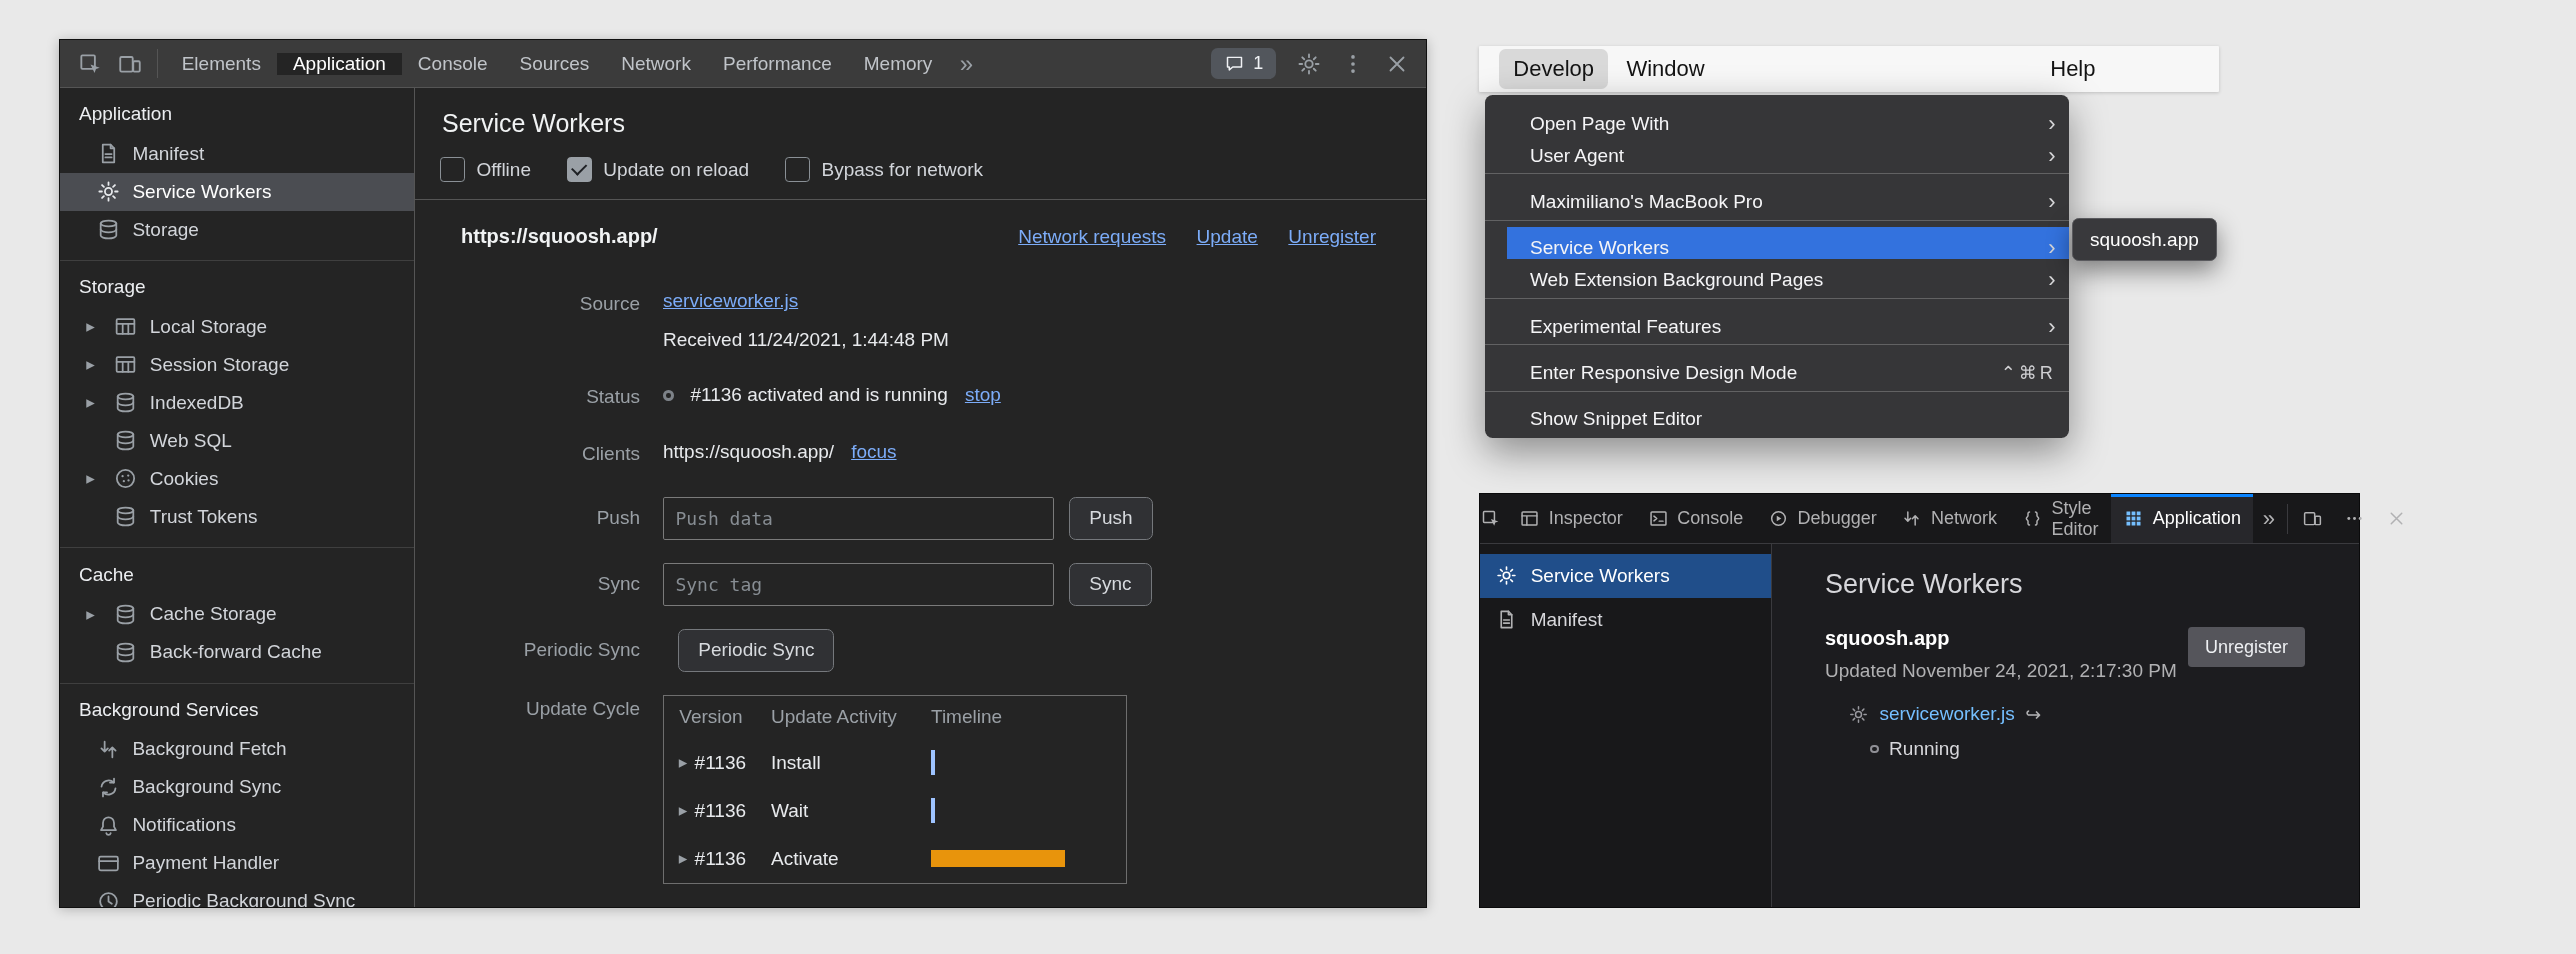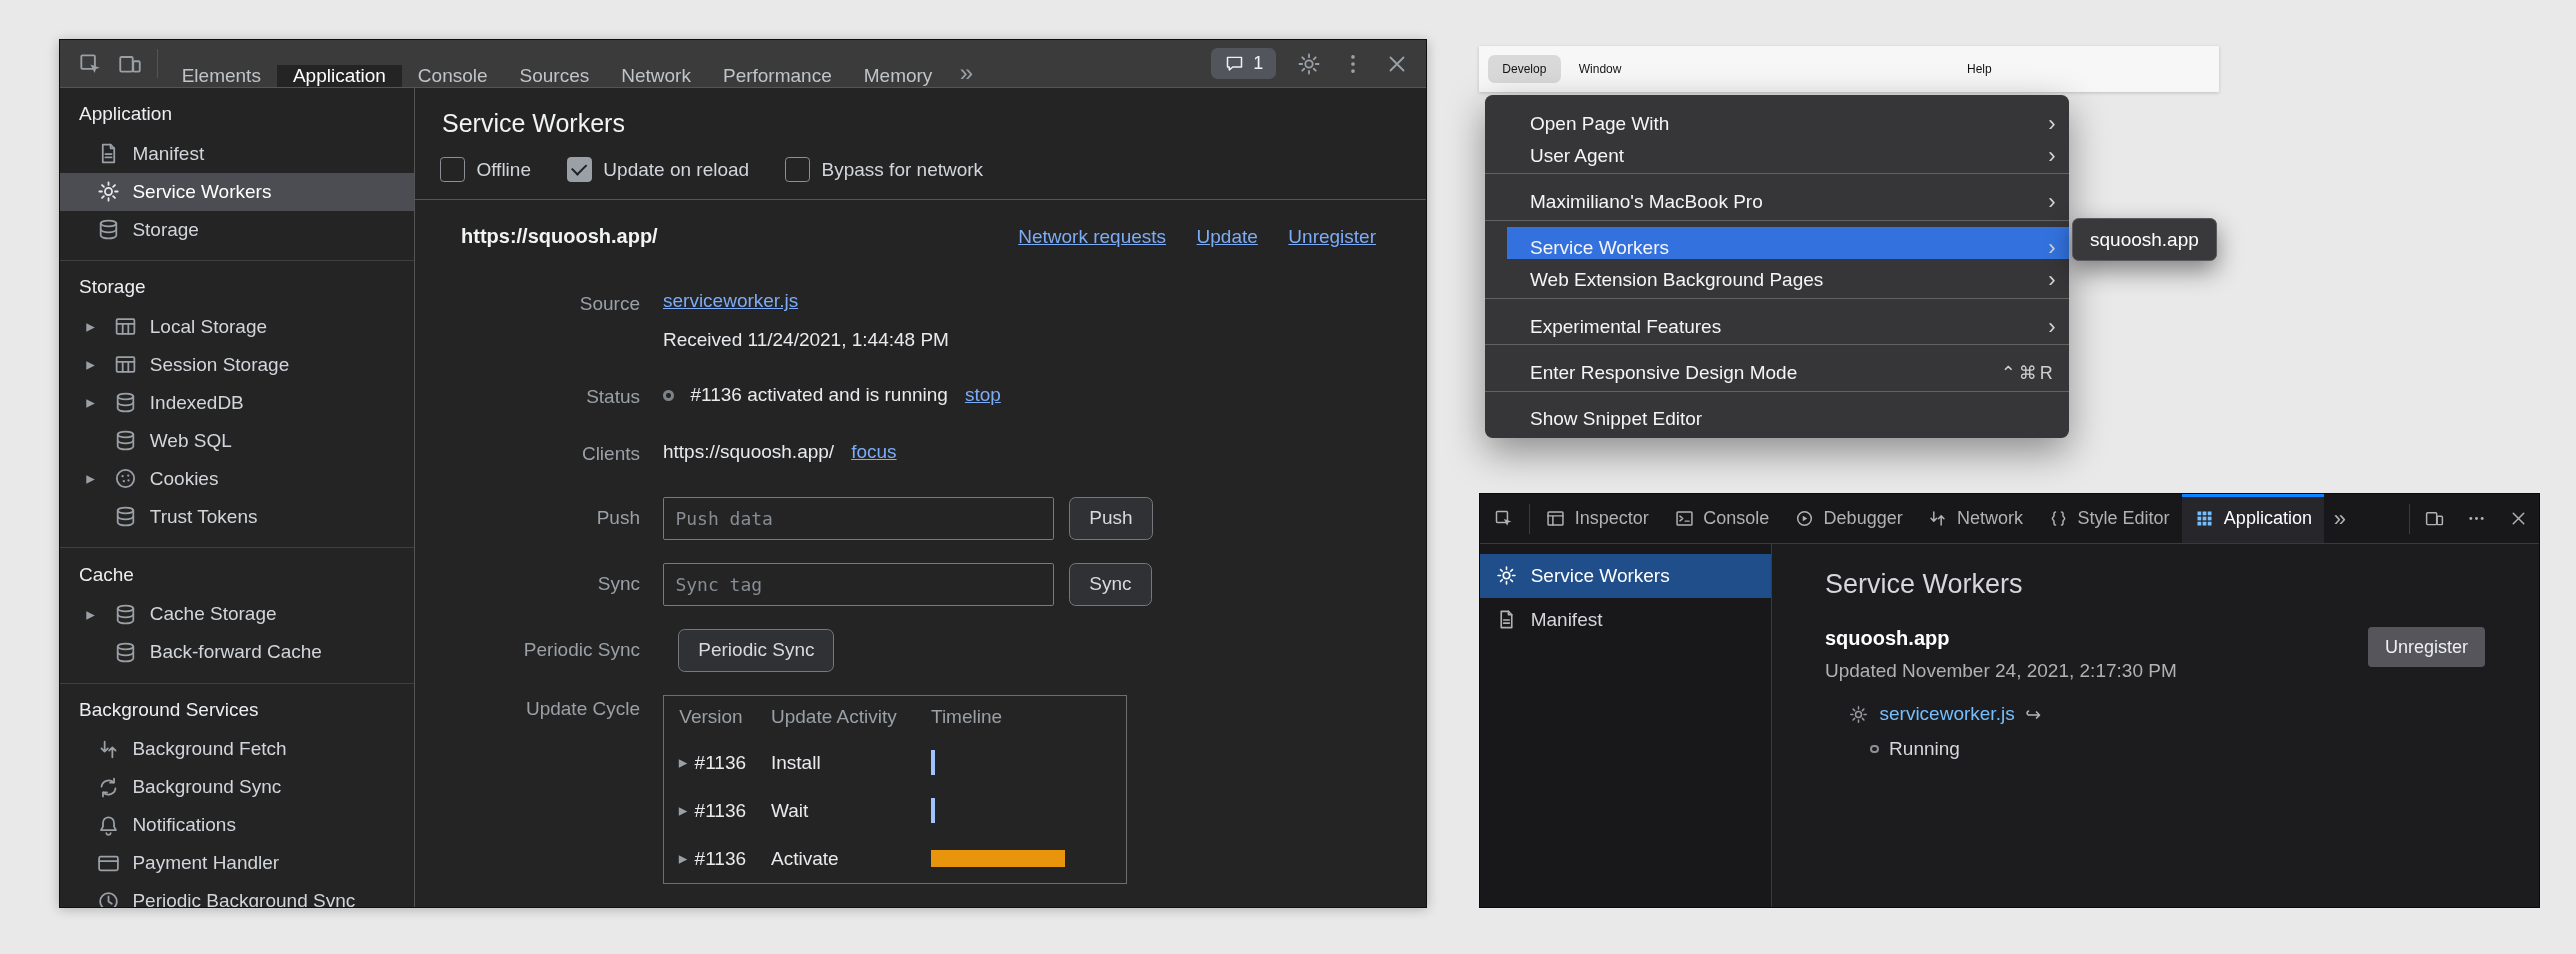--- a/index.html
+++ b/index.html
@@ -8,21 +8,21 @@
   a { cursor:pointer; }
   .win { position:absolute; }
   svg.ic { display:block; width:25px; height:25px; fill:none; stroke:currentColor; stroke-width:1.7; stroke-linecap:round; stroke-linejoin:round; flex:0 0 auto; }
 
   
   #chrome { left:59px; top:39px; width:1368px; height:869px; background:#242424; border:1px solid #101010; display:flex; flex-direction:column; color:#dfe1e5; box-shadow:0 1.9px 11.4px rgba(0,0,0,.25); }
   .c-toolbar { height:48px; background:#3b3b3b; border-bottom:1px solid #555; display:flex; align-items:center; padding:0 9.5px; color:#9aa0a6; flex:0 0 auto; }
   .c-toolbar svg.ic { width:26px; height:26px; }
   .c-tool-btn { width:40px; height:40px; display:flex; align-items:center; justify-content:center; border-radius:3.8px; }
   .c-vsep { width:1px; height:29px; background:#555; margin:0 7.6px; }
-  .c-tabs { display:flex; height:100%; align-items:flex-end; }
+  .c-tabs { display:flex; height:100%; align-items:center; }
   .c-tab { display:flex; align-items:center; padding:0 16px; font-size:19px; color:#c0c4c9; }
   .c-tab.active { background:#242424; color:#ffffff; }
   .c-more { font-size:24px; color:#9aa0a6; padding:0 11.4px; display:flex; align-items:center; }
   .c-right { margin-left:auto; display:flex; align-items:center; gap:3.8px; }
   .c-pill { display:flex; align-items:center; gap:8.6px; background:#52565c; border-radius:6.7px; padding:4.8px 12.4px; color:#f0f2f5; font-size:18px; margin-right:9.5px; }
   .c-pill svg.ic { width:21px; height:21px; }
   .c-body { flex:1; display:flex; min-height:0; }
   .c-side { width:355px; border-right:1px solid #555; overflow:hidden; flex:0 0 auto; background:#242424; }
   .c-sec { padding-bottom:11.4px; }
   .c-sec + .c-sec { border-top:1px solid #3f3f3f; }
@@ -62,36 +62,36 @@
   .c-tr.head { height:43px; color:#9aa0a6; }
   .c-td { display:flex; align-items:center; }
   .col-v { width:107px; padding-left:7.6px; }
   .head .col-v { padding-left:15.3px; }
   .col-a { width:160px; }
   .col-t { flex:1; }
   .tl-mark { width:3.8px; height:25px; background:#9ec3ff; }
   .tl-bar { width:134px; height:17px; background:#e8940c; }
 
   
-  #menubar { left:1479px; top:46px; width:740px; height:46px; background:#f7f7f7; border-radius:1px; display:flex; align-items:center; padding:0 9px; font-size:12px; color:#141414; box-shadow:0 1px 3.8px rgba(0,0,0,.18); }
+  #menubar { left:1479px; top:46px; width:740px; height:46px; background:#f7f7f7; border-radius:1px; display:flex; align-items:center; padding:0 20px; font-size:22px; color:#141414; box-shadow:0 1px 3.8px rgba(0,0,0,.18); }
   .mb-item { padding:6.7px 14.3px; border-radius:6.7px; }
   .mb-item.pressed { background:#d9d9d9; }
   .mb-window { margin-left:3.8px; }
   .mb-help { margin-left:317px; }
   #dropdown { left:1485px; top:95px; width:584px; background:rgba(47,47,50,.97); border-radius:7.6px; padding:7.6px 0; font-size:19px; color:#f5f5f7; box-shadow:0 13.4px 38px rgba(0,0,0,.4); }
   .dd-row { height:32px; display:flex; align-items:flex-end; padding:0 13.4px 0 23px;margin-left:22px; }
   .dd-row.highlighted { background:#3372de; }
   .dd-label { flex:1; }
   .dd-chevron { color:#d6d6d8; font-size:22px; line-height:1; }
   .dd-shortcut { color:#cfcfd2; letter-spacing:2.9px; font-size:18px; }
   .dd-sep { height:1px; background:rgba(255,255,255,.22); margin:6.7px 0; }
   #submenu { left:2072px; top:218px; background:#39393c; border:1px solid #5a5a5e; border-radius:6.7px; padding:9.5px 17px; font-size:19px; color:#fff; box-shadow:0 9.5px 25px rgba(0,0,0,.45); }
 
   
-  #firefox { left:1479px; top:493px; width:1061px; height:415px; background:#1c1c1f; border:1px solid #0a0a0b; display:flex; flex-direction:column; color:#d7d7db; }
+  #firefox { left:1479px; top:493px; width:881px; height:415px; background:#1c1c1f; border:1px solid #0a0a0b; display:flex; flex-direction:column; color:#d7d7db; }
   .f-toolbar { height:50px; background:#18181a; border-bottom:1px solid #3a3a3e; display:flex; align-items:stretch; color:#b1b1b3; font-size:18px; flex:0 0 auto; }
   .f-toolbar svg.ic { width:21px; height:21px; }
   .f-pick { width:46px; display:flex; align-items:center; justify-content:center; }
   .f-vsep { width:1px; background:#3a3a3e; margin:9.5px 2.9px; }
   .f-tab { display:flex; align-items:center; gap:8.6px; padding:0 12.4px; position:relative; color:#b1b1b3; }
   .f-tab.active { background:#27272b; color:#fff; }
   .f-tab.active::before { content:""; position:absolute; left:0; right:0; top:0; height:2.9px; background:#0a84ff; }
   .f-tab.active svg.ic { color:#75bfff; }
   .f-more { font-size:22px; color:#b1b1b3; padding:0 9.5px; display:flex; align-items:center; }
   .f-right { margin-left:auto; display:flex; align-items:stretch; }

